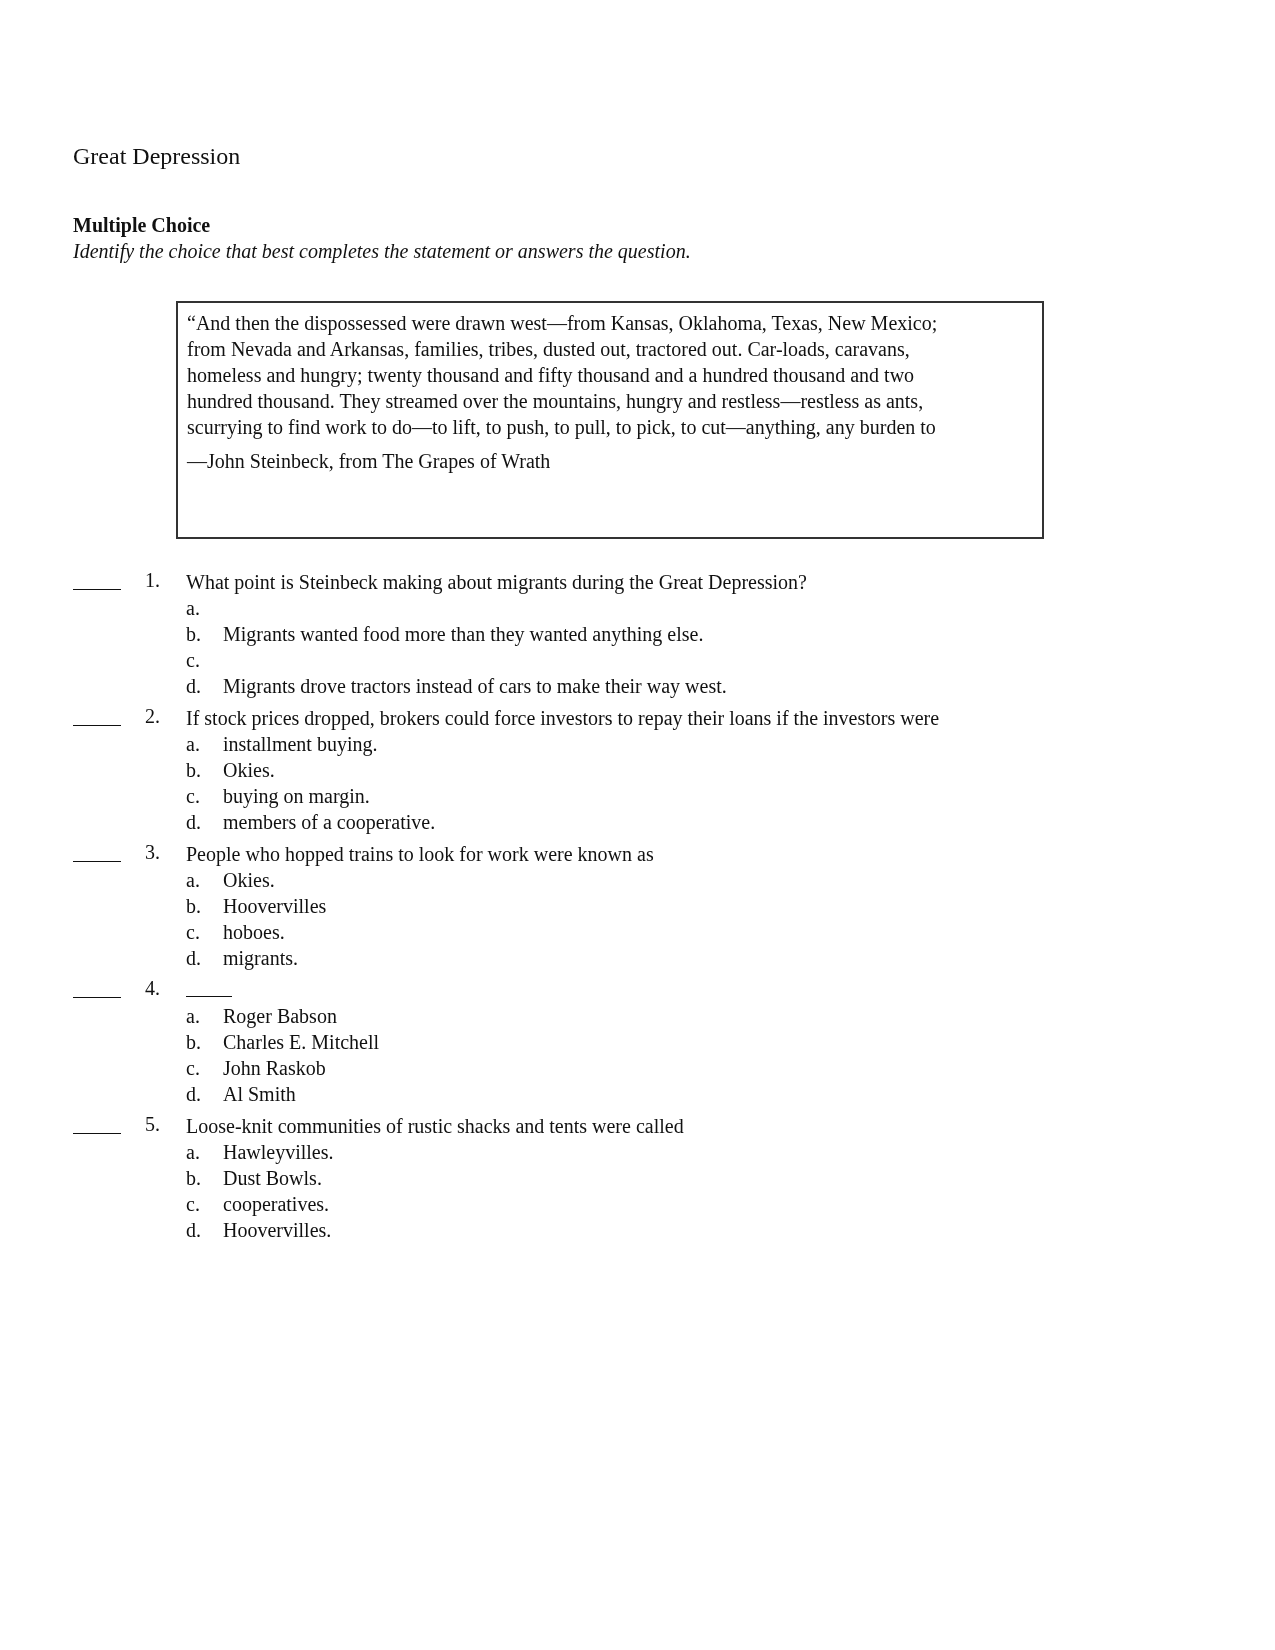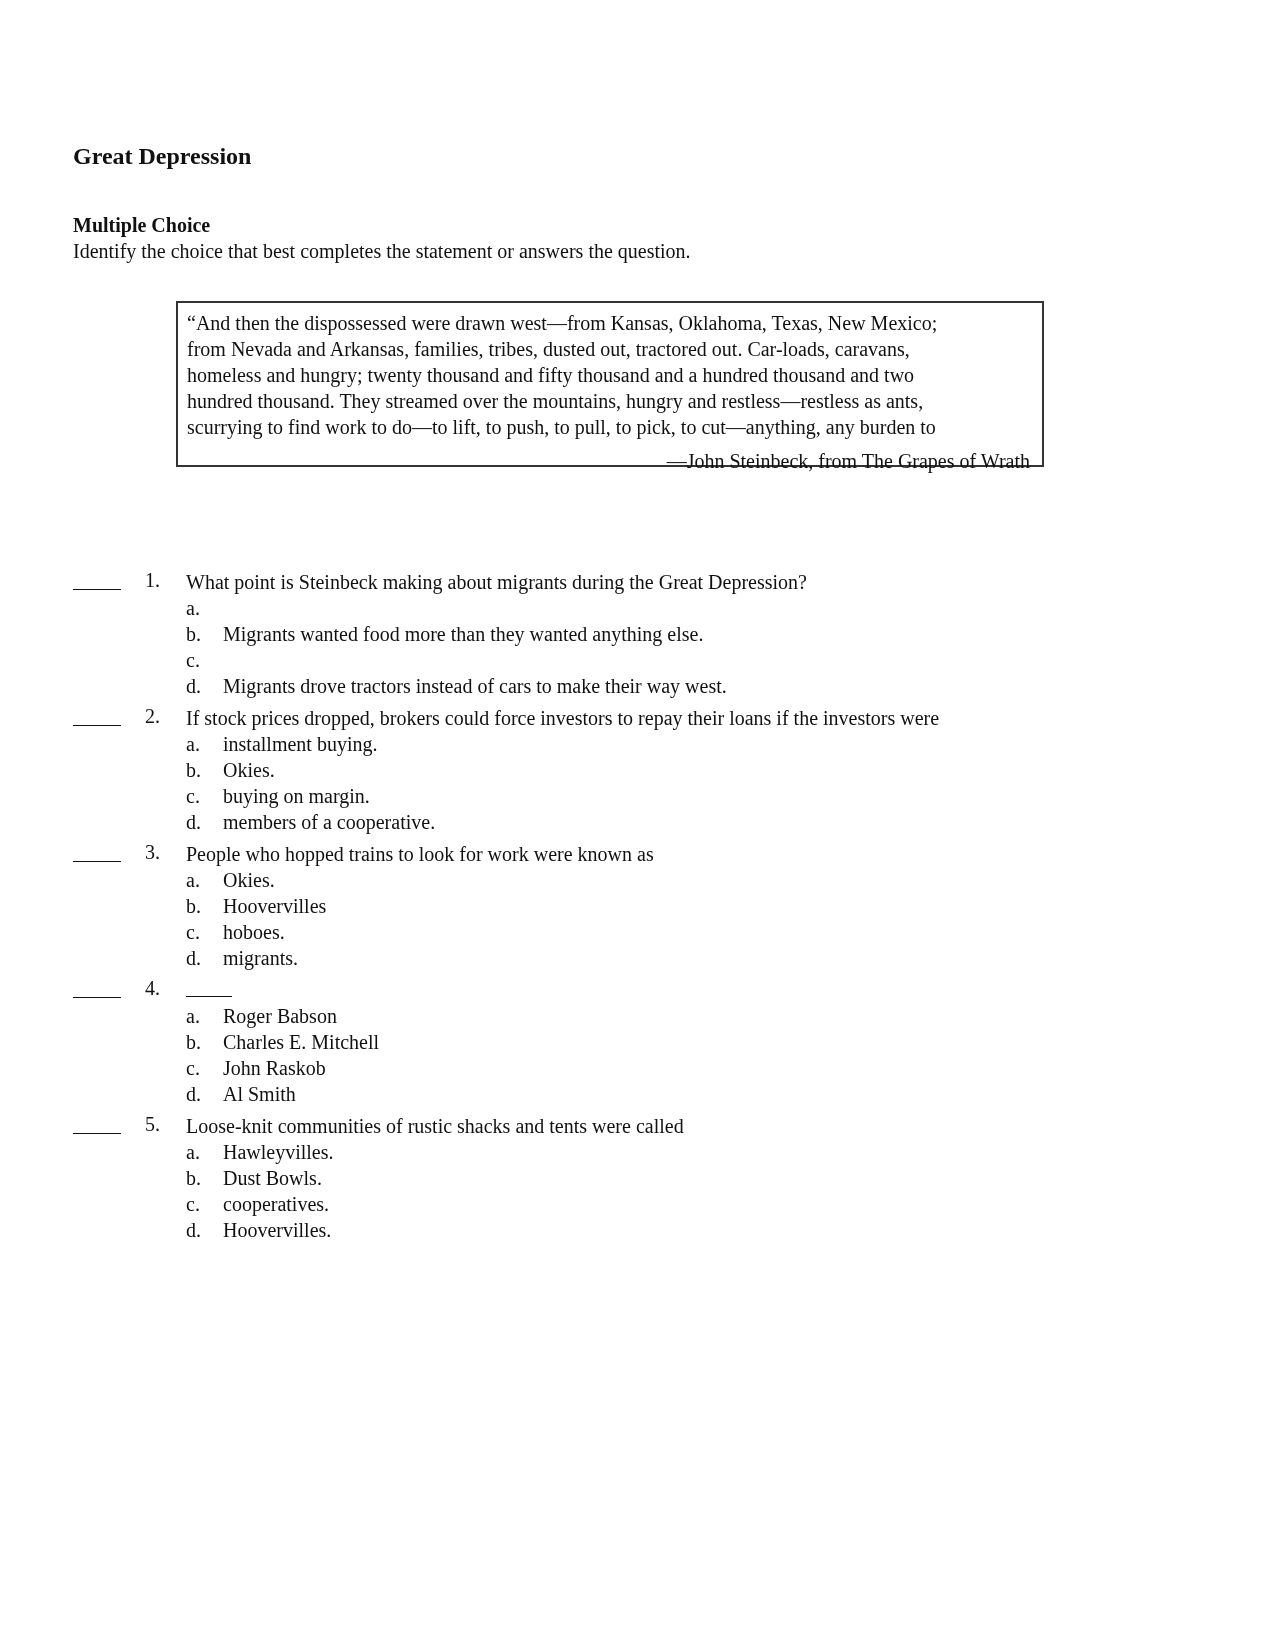--- a/index.html
+++ b/index.html
@@ -1,28 +1,28 @@
 <!DOCTYPE html>
 <html><head>
   <meta charset="utf-8">
   <style>
     html, body { margin: 0; padding: 0; background: #ffffff; }
     body {
       width: 1275px; height: 1650px; position: relative; overflow: hidden;
       font-family: "Liberation Serif", "DejaVu Serif", serif; color: #111;
     }
-    .title { position: absolute; left: 73px; top: 143px; font-size: 24px; font-weight: bold; }
+    .title { position: absolute; left: 73px; top: 143px; font-size: 24px; font-weight: normal; }
     .section { position: absolute; left: 73px; top: 214px; font-size: 20px; font-weight: bold; }
-    .instr { position: absolute; left: 73px; top: 240px; font-size: 20px; }
+    .instr { position: absolute; left: 73px; top: 240px; font-size: 20px; font-style: italic; }
     .quote-box {
-      position: absolute; left: 176px; top: 301px; width: 868px; height: 166px;
-      border: 2px solid #333; box-sizing: border-box; padding: 7px 12px 0 9px;
+      position: absolute; left: 176px; top: 301px; width: 868px; height: 238px;
+      border: 2px solid #333; box-sizing: border-box; padding: 7px 6px 0 9px;
       font-size: 20px; line-height: 26px;
     }
-    .quote-attr { text-align: right; margin-top: 8px; }
+    .quote-attr { margin-top: 8px; }
     .questions { position: absolute; left: 0; top: 569px; width: 1275px; font-size: 20px; }
     .q { position: relative; margin-bottom: 6px; }
     .q-blank { position: absolute; left: 73px; top: 0; width: 48px; border-bottom: 1.5px solid #111; height: 20px; }
     .q-num { position: absolute; left: 145px; top: 0; width: 30px; }
     .q-stem { margin-left: 186px; width: 1000px; line-height: 26px; }
     .choice { margin-left: 186px; line-height: 26px; display: flex; }
     .choice-letter { width: 37px; }
     .inline-blank { display: inline-block; width: 46px; border-bottom: 1.5px solid #111; height: 18px; vertical-align: baseline; margin-right: 6px; }
   </style>
 </head>

